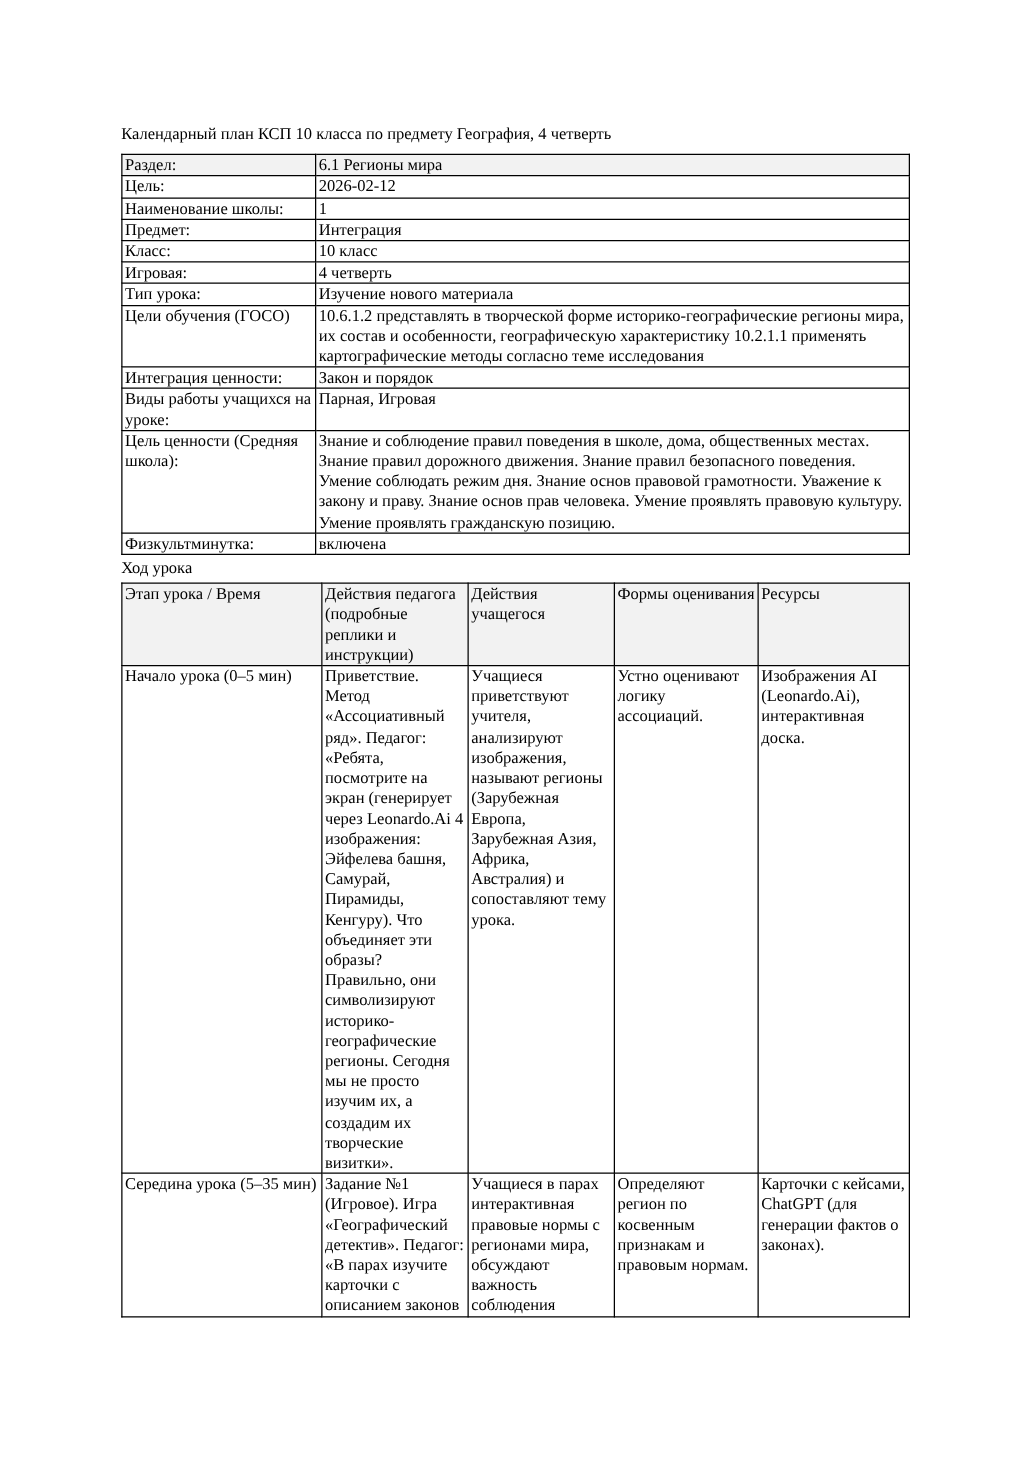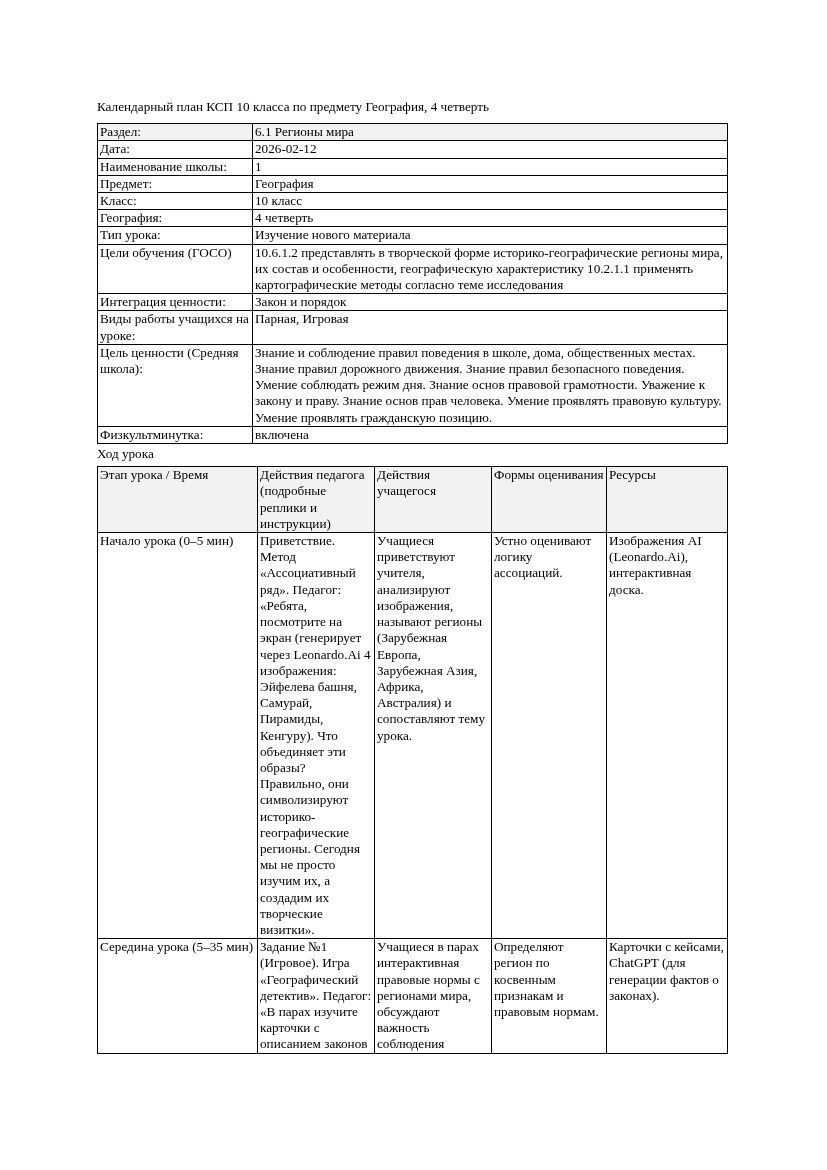--- a/index.html
+++ b/index.html
@@ -42,37 +42,37 @@
       <colgroup>
           <col style="width:155px">
           <col style="width:475px">
         </colgroup>
       <tbody>
         <tr class="shaded">
           <td>Раздел:</td>
           <td>6.1 Регионы мира</td>
         </tr>
         <tr>
-          <td>Дата:</td>
+          <td>Цель:</td>
           <td>2026-02-12</td>
         </tr>
         <tr>
           <td>Наименование школы:</td>
           <td>1</td>
         </tr>
         <tr>
           <td>Предмет:</td>
-          <td>География</td>
+          <td>Интеграция</td>
         </tr>
         <tr>
           <td>Класс:</td>
           <td>10 класс</td>
         </tr>
         <tr>
-          <td>География:</td>
+          <td>Игровая:</td>
           <td>4 четверть</td>
         </tr>
         <tr>
           <td>Тип урока:</td>
           <td>Изучение нового материала</td>
         </tr>
         <tr>
           <td>Цели обучения (ГОСО)</td>
           <td>10.6.1.2 представлять в творческой форме историко-географические регионы мира, их состав и особенности, географическую характеристику 10.2.1.1 применять картографические методы согласно теме исследования</td>
         </tr>

